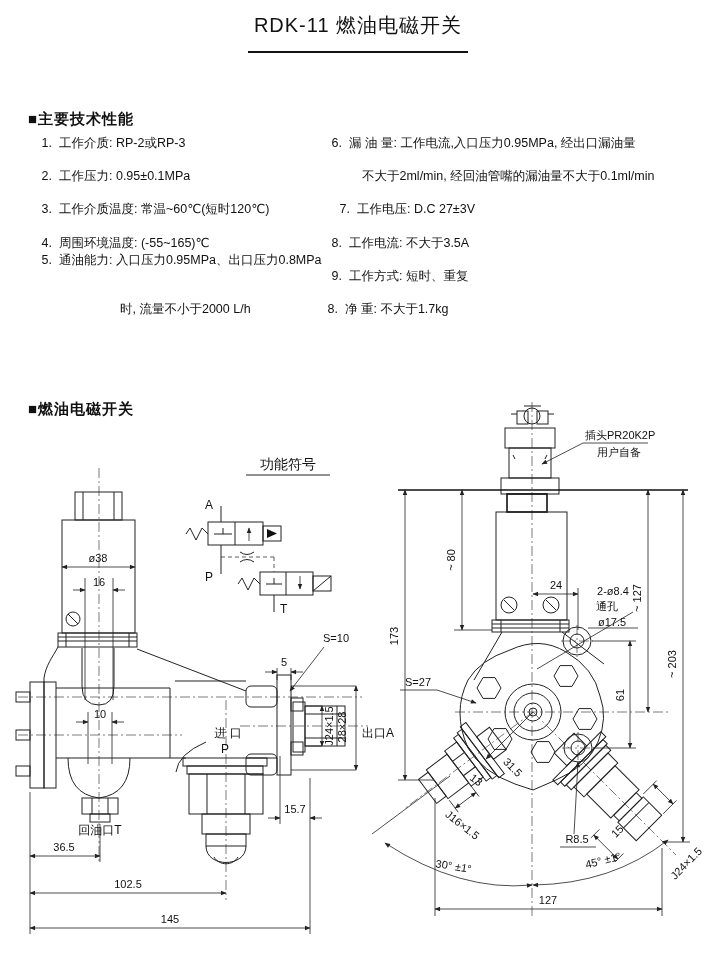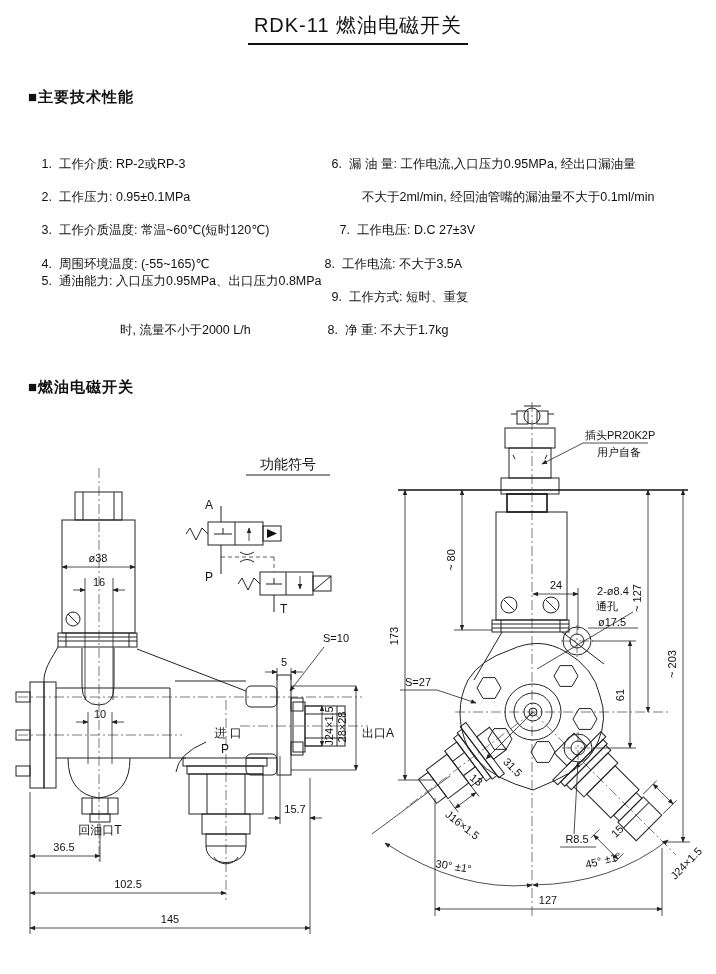--- a/index.html
+++ b/index.html
@@ -3,23 +3,23 @@
 <meta charset="utf-8">
 <style>
   html,body{margin:0;padding:0;}
   body{
     width:716px;height:974px;background:#ffffff;position:relative;
     font-family:"Liberation Sans","DejaVu Sans",sans-serif;color:#111;
     overflow:hidden;
   }
   .title-wrap{position:absolute;top:12px;left:0;width:716px;text-align:center;}
   .title{display:inline-block;font-size:20px;letter-spacing:1px;
-    border-bottom:2px solid #111;padding:0 6px 4px 6px;}
-  .sec-head{position:absolute;font-size:15px;font-weight:bold;letter-spacing:1px;}
-  .spec-row{position:absolute;font-size:12.5px;white-space:nowrap;margin-top:21px;}
+    border-bottom:2px solid #111;padding:0 6px 12px 6px;}
+  .sec-head{position:absolute;font-size:15px;font-weight:bold;letter-spacing:1px;margin-top:22px;}
+  .spec-row{position:absolute;font-size:12.5px;white-space:nowrap;}
   .spec-row .no{display:inline-block;width:26px;text-align:right;margin-right:7px;}
   svg text{font-family:"Liberation Sans","DejaVu Sans",sans-serif;fill:#111;}
   .t11{font-size:11px;}
   .t12{font-size:12px;}
   .tt{font-size:14px;}
   .ln{stroke:#222;stroke-width:1;fill:none;}
   .lb{stroke:#111;stroke-width:1.6;fill:none;}
   .cl{stroke:#444;stroke-width:0.7;fill:none;stroke-dasharray:10 3 2 3;}
   .dsh{stroke:#333;stroke-width:0.8;fill:none;stroke-dasharray:4 3;}
   .dm{stroke:#222;stroke-width:0.8;fill:none;}
@@ -54,21 +54,21 @@
 
 <div class="spec-row" style="top:135px;left:316px">
   <span class="no">6.</span><span>漏 油 量: 工作电流,入口压力0.95MPa, 经出口漏油量</span>
 </div>
 <div class="spec-row" style="top:168px;left:362px">
   <span>不大于2ml/min, 经回油管嘴的漏油量不大于0.1ml/min</span>
 </div>
 <div class="spec-row" style="top:201px;left:324px">
   <span class="no">7.</span><span>工作电压: D.C 27±3V</span>
 </div>
-<div class="spec-row" style="top:235px;left:309px">
+<div class="spec-row" style="top:235px;left:316px">
   <span class="no">8.</span><span>工作电流: 不大于3.5A</span>
 </div>
 <div class="spec-row" style="top:268px;left:316px">
   <span class="no">9.</span><span>工作方式: 短时、重复</span>
 </div>
 <div class="spec-row" style="top:301px;left:312px">
   <span class="no">8.</span><span>净    重: 不大于1.7kg</span>
 </div>
 
 <div class="sec-head" style="top:378px;left:28px">■燃油电磁开关</div>

